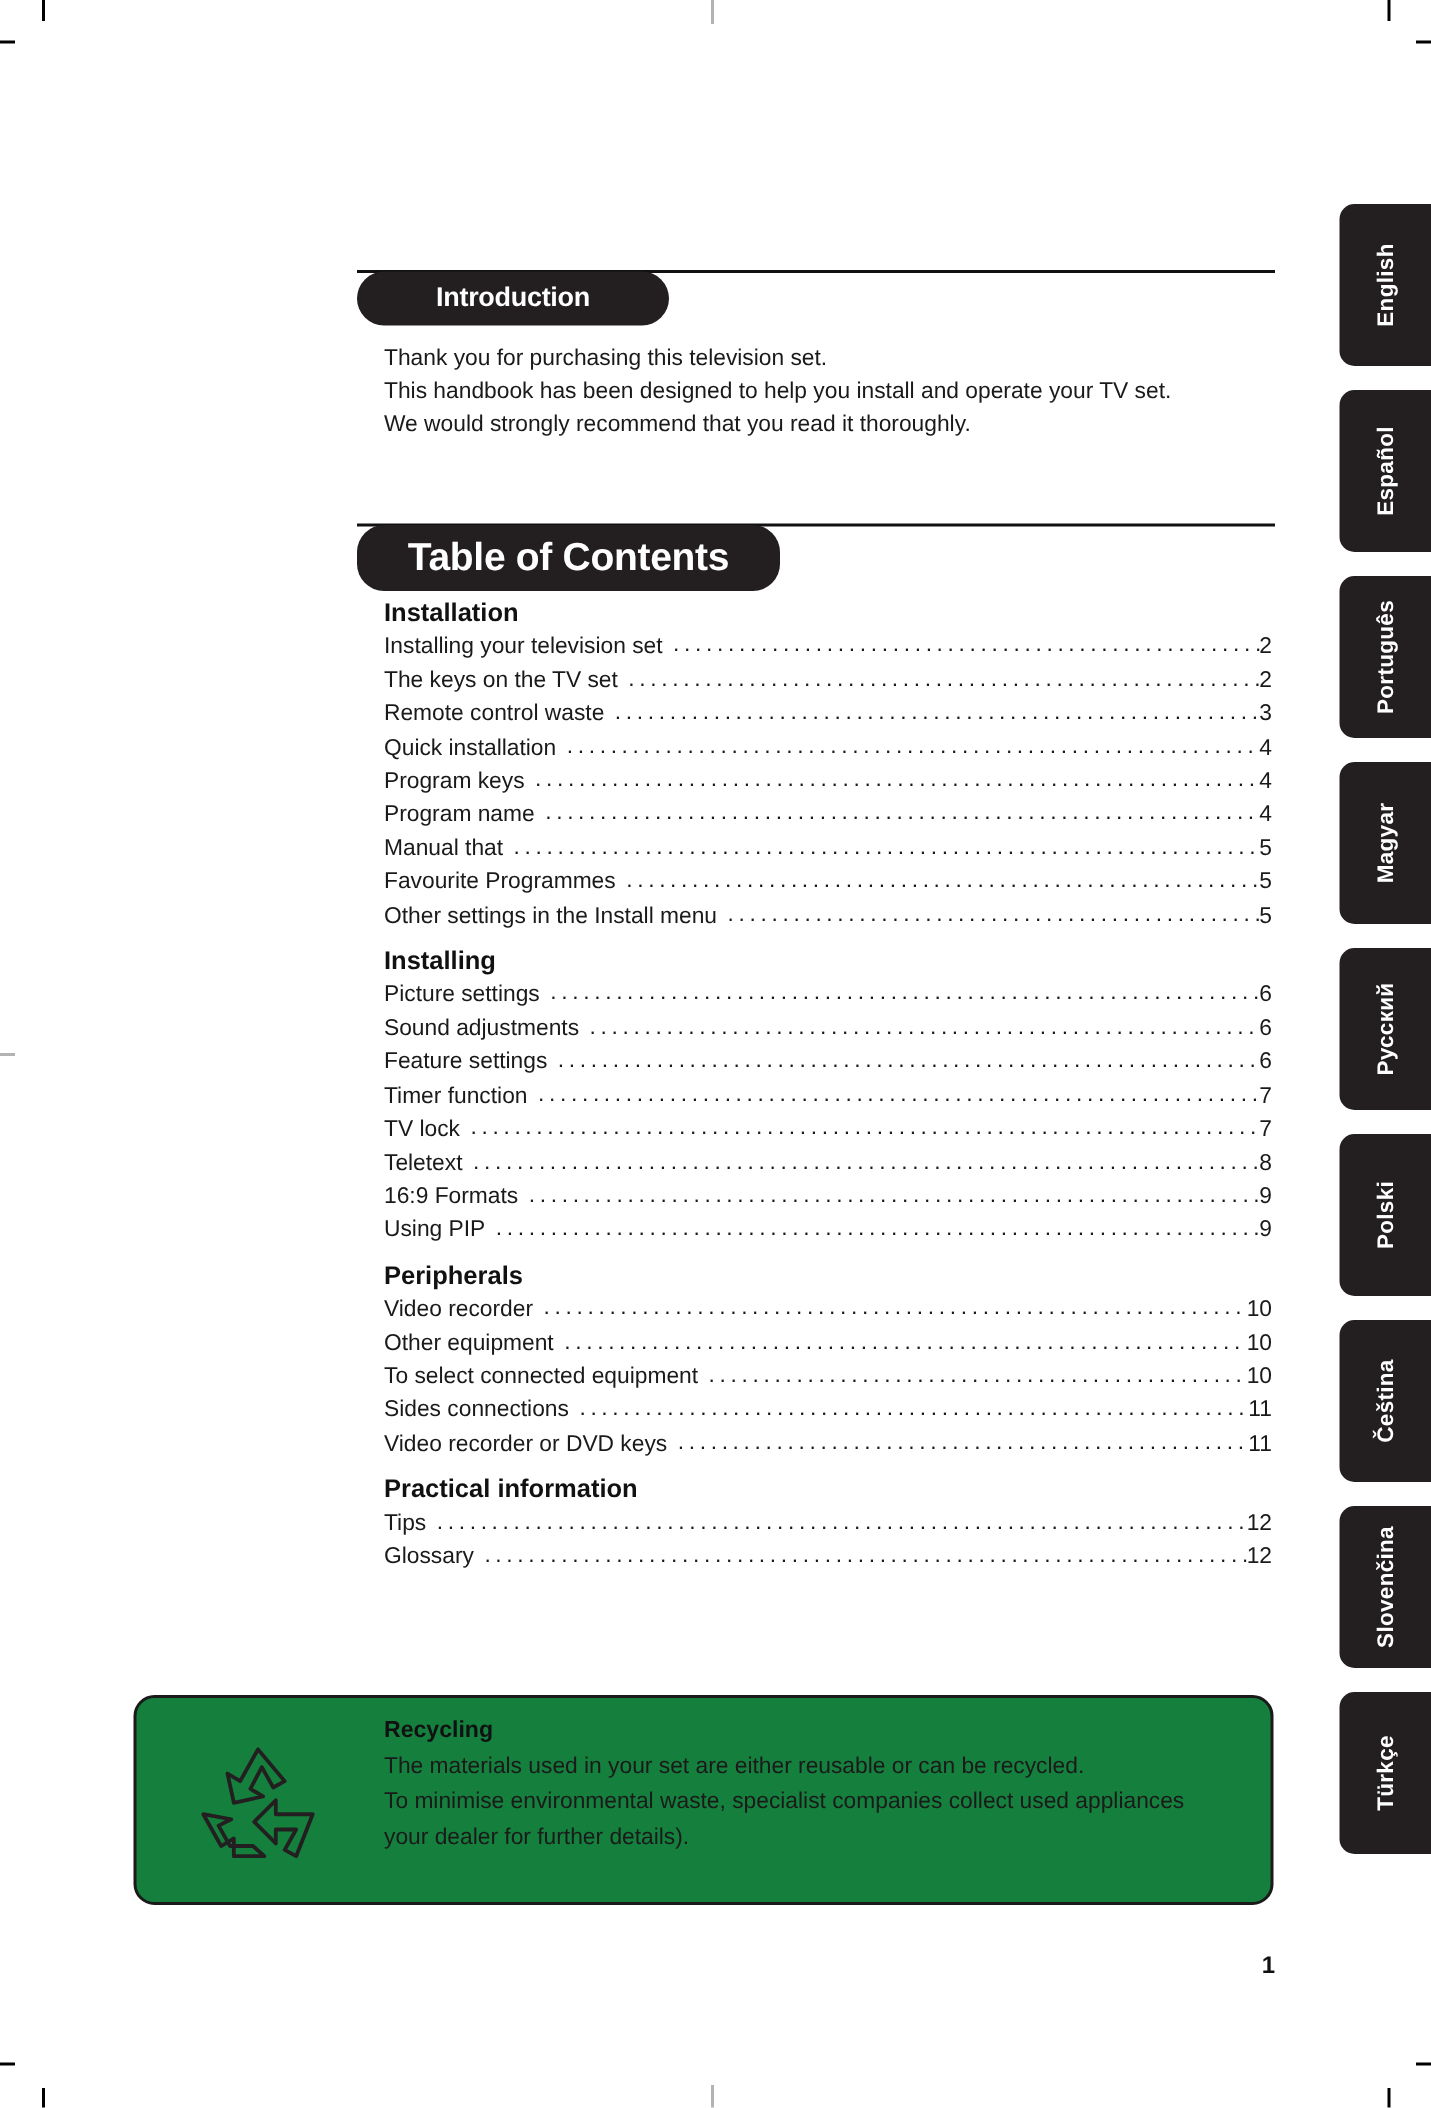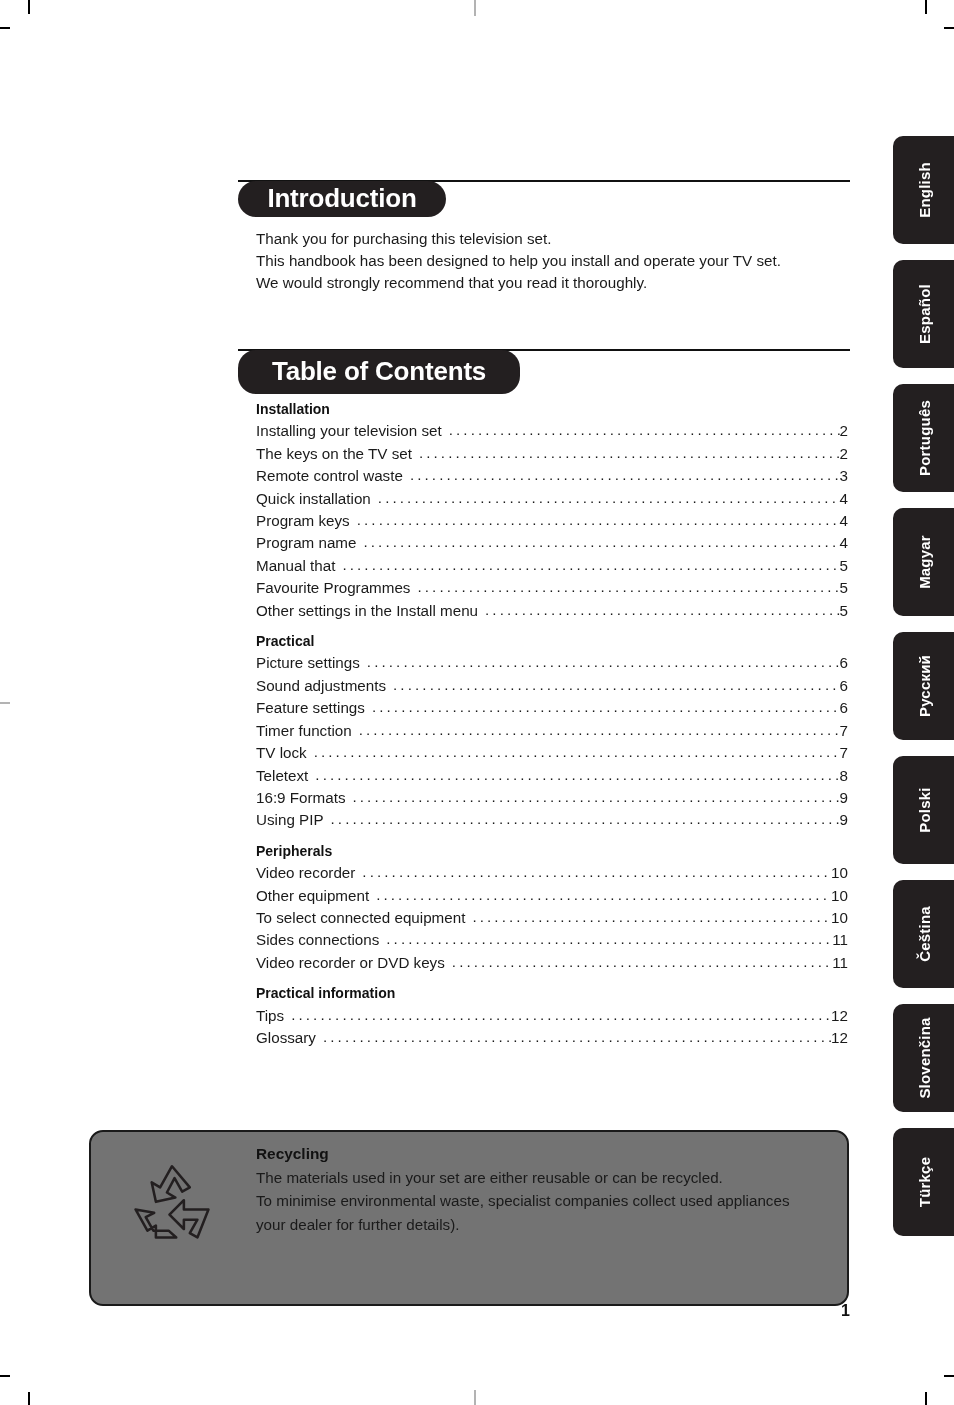--- a/index.html
+++ b/index.html
@@ -58,21 +58,21 @@
     justify-content: center;
     letter-spacing: -0.2px;
     box-sizing: border-box;
   }
 
   #head-introduction { top: 180px; }
   #head-introduction .rule { width: 612px; }
   #head-introduction .pill {
     width: 208px;
     height: 36px;
-    font-size: 26px;
+    font-size: 18px;
     padding-bottom: 2px;
   }
 
   #head-toc { top: 349px; }
   #head-toc .rule { width: 612px; }
   #head-toc .pill {
     width: 282px;
     height: 44px;
     font-size: 26px;
     padding-bottom: 2px;
@@ -92,21 +92,21 @@
 
   
   .toc {
     position: absolute;
     left: 256px;
     top: 398px;
     width: 592px;
   }
   .toc-group { margin-bottom: 0; }
   .toc-group-title {
-    font-size: 14px;
+    font-size: 17px;
     font-weight: bold;
     line-height: 22.4px;
     padding-top: 8px;
     color: #111111;
   }
   .toc-group:first-child .toc-group-title { padding-top: 0; }
   .toc-row {
     display: flex;
     align-items: baseline;
     font-size: 15.2px;
@@ -133,22 +133,22 @@
     text-align: right;
     white-space: nowrap;
   }
 
   
   .recycle-box {
     position: absolute;
     left: 89px;
     top: 1130px;
     width: 760px;
-    height: 176px;
-    background: #737373;
+    height: 140px;
+    background: #15803d;
     border: 2px solid #1a1a1a;
     border-radius: 14px;
     box-sizing: border-box;
   }
   .recycle-icon {
     position: absolute;
     left: 38px;
     top: 30px;
     width: 86px;
     height: 78px;
@@ -288,21 +288,21 @@
           <span class="toc-dots">............................................................................................................................................</span>
           <span class="toc-page">5</span>
         </div>
         <div class="toc-row">
           <span class="toc-label">Other settings in the Install menu</span>
           <span class="toc-dots">............................................................................................................................................</span>
           <span class="toc-page">5</span>
         </div>
       </div>
       <div class="toc-group">
-        <div class="toc-group-title">Practical</div>
+        <div class="toc-group-title">Installing</div>
         <div class="toc-row">
           <span class="toc-label">Picture settings</span>
           <span class="toc-dots">............................................................................................................................................</span>
           <span class="toc-page">6</span>
         </div>
         <div class="toc-row">
           <span class="toc-label">Sound adjustments</span>
           <span class="toc-dots">............................................................................................................................................</span>
           <span class="toc-page">6</span>
         </div>

